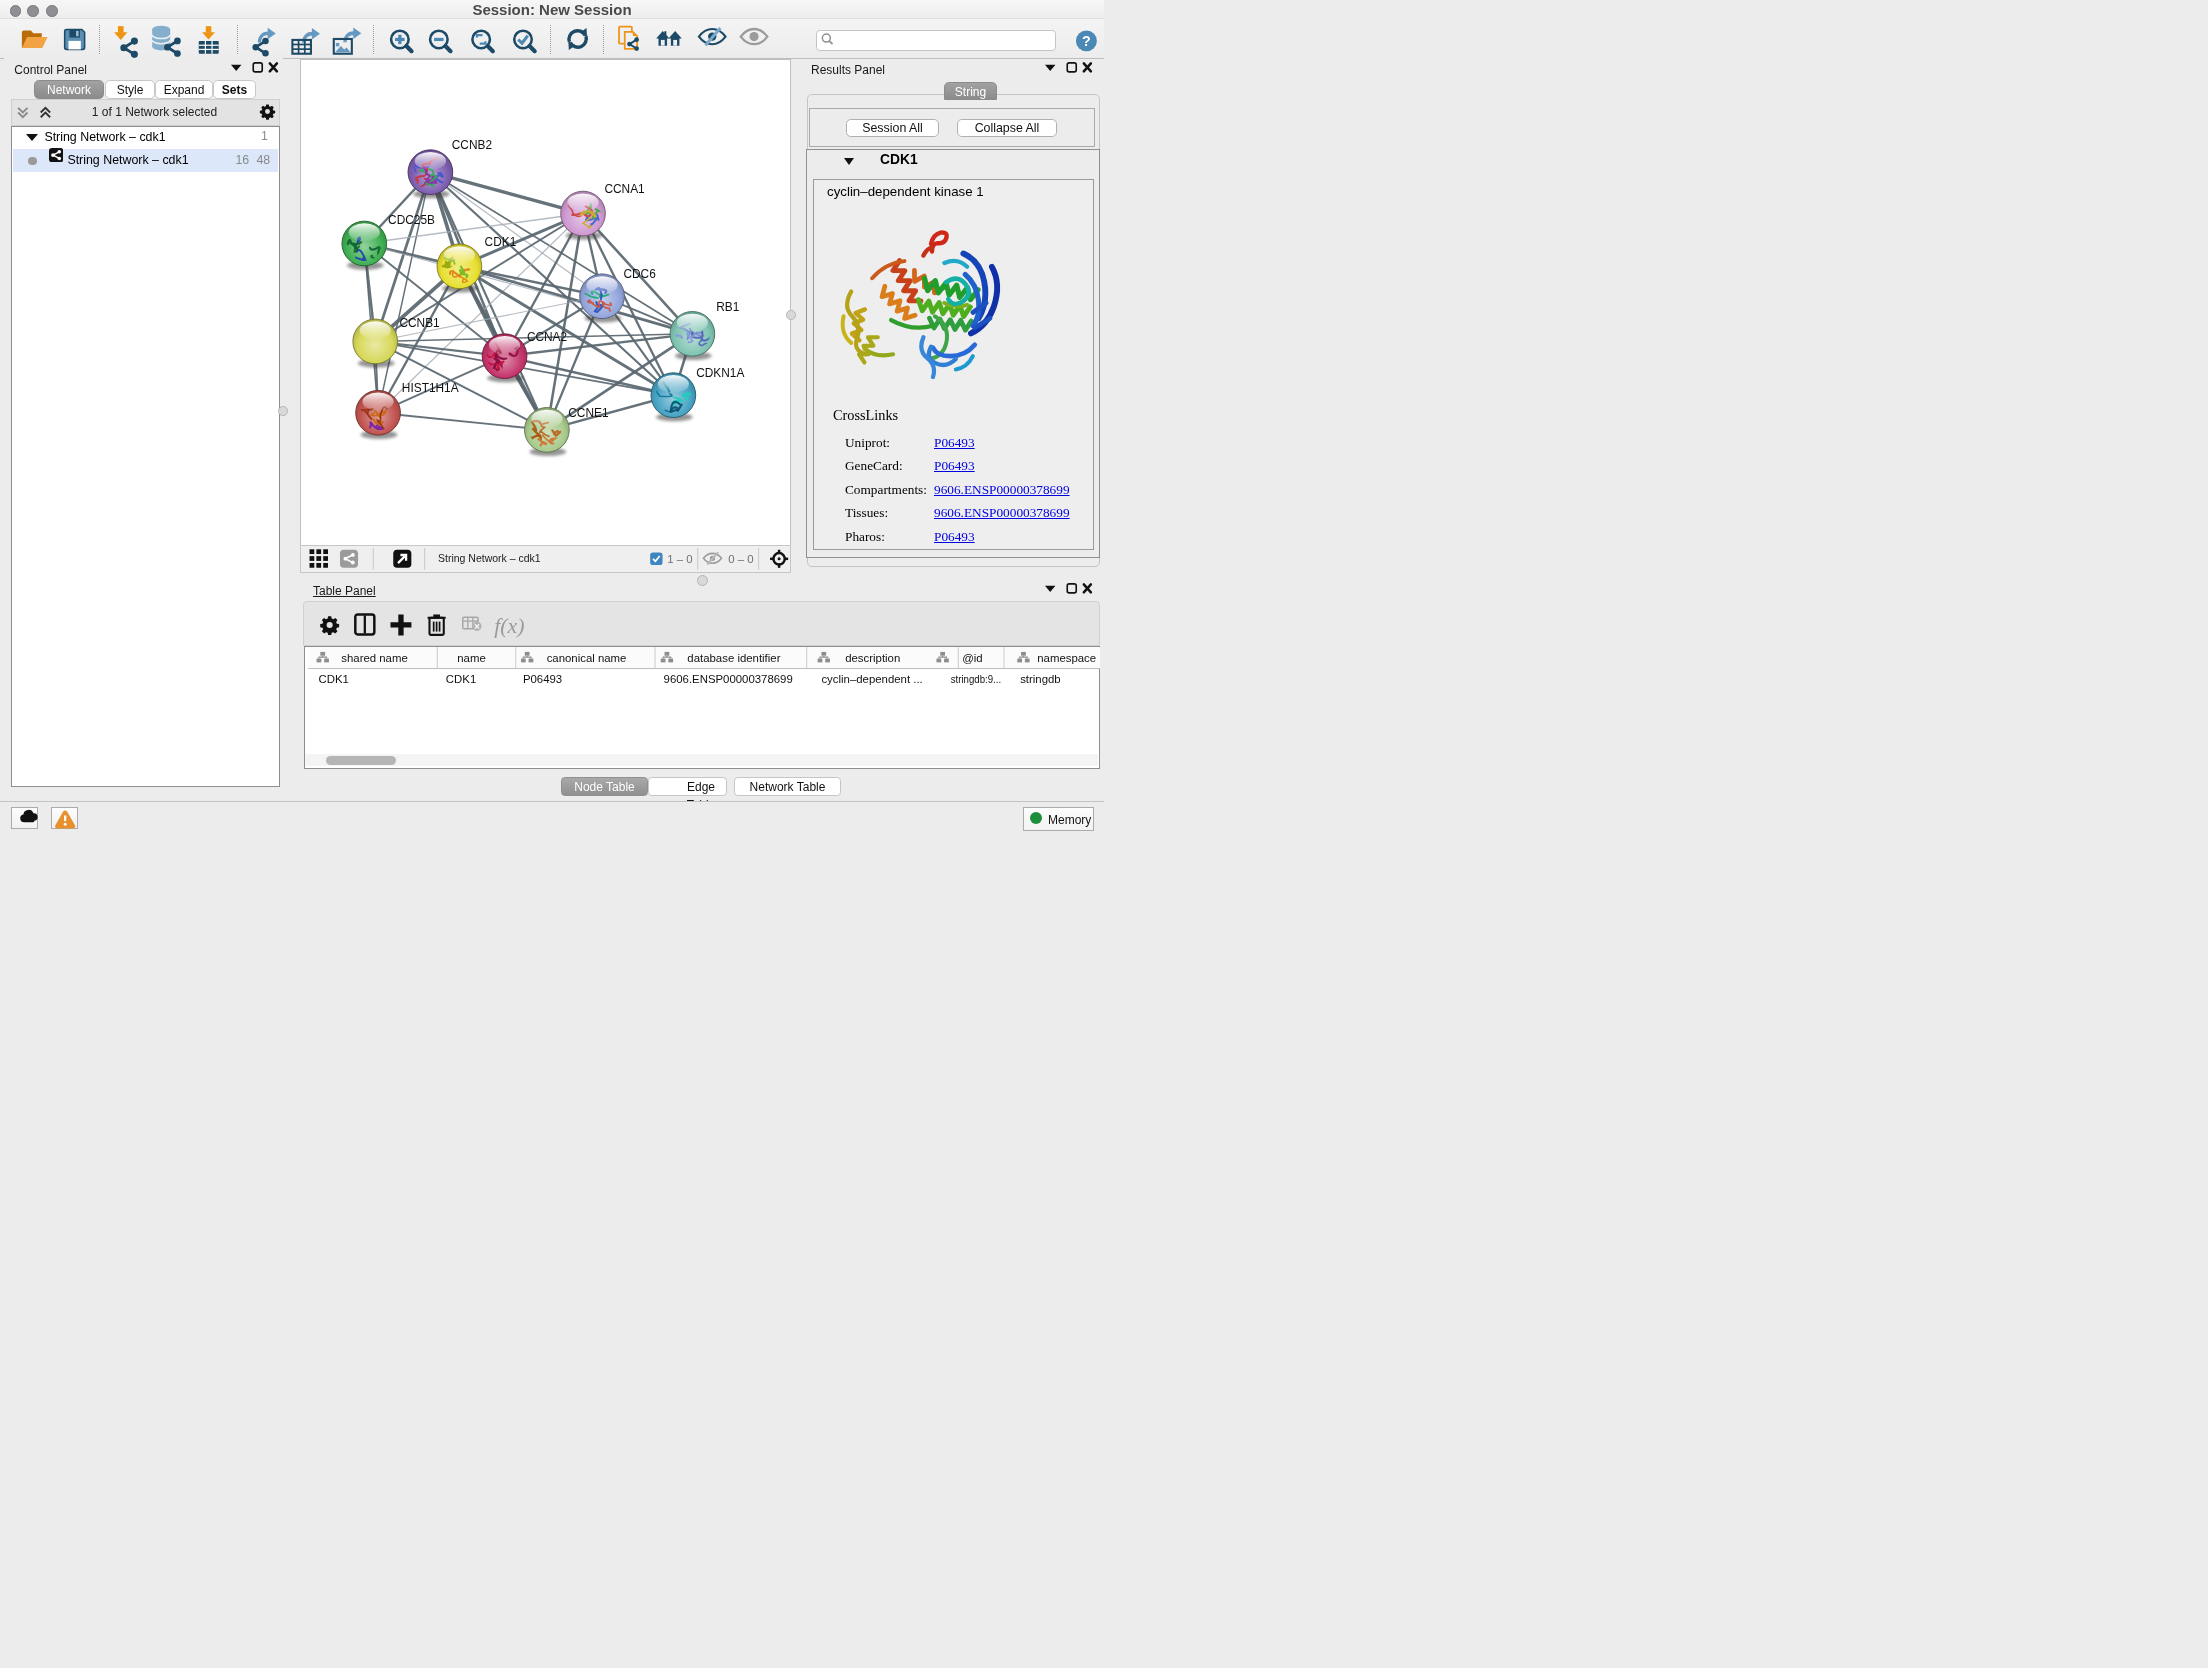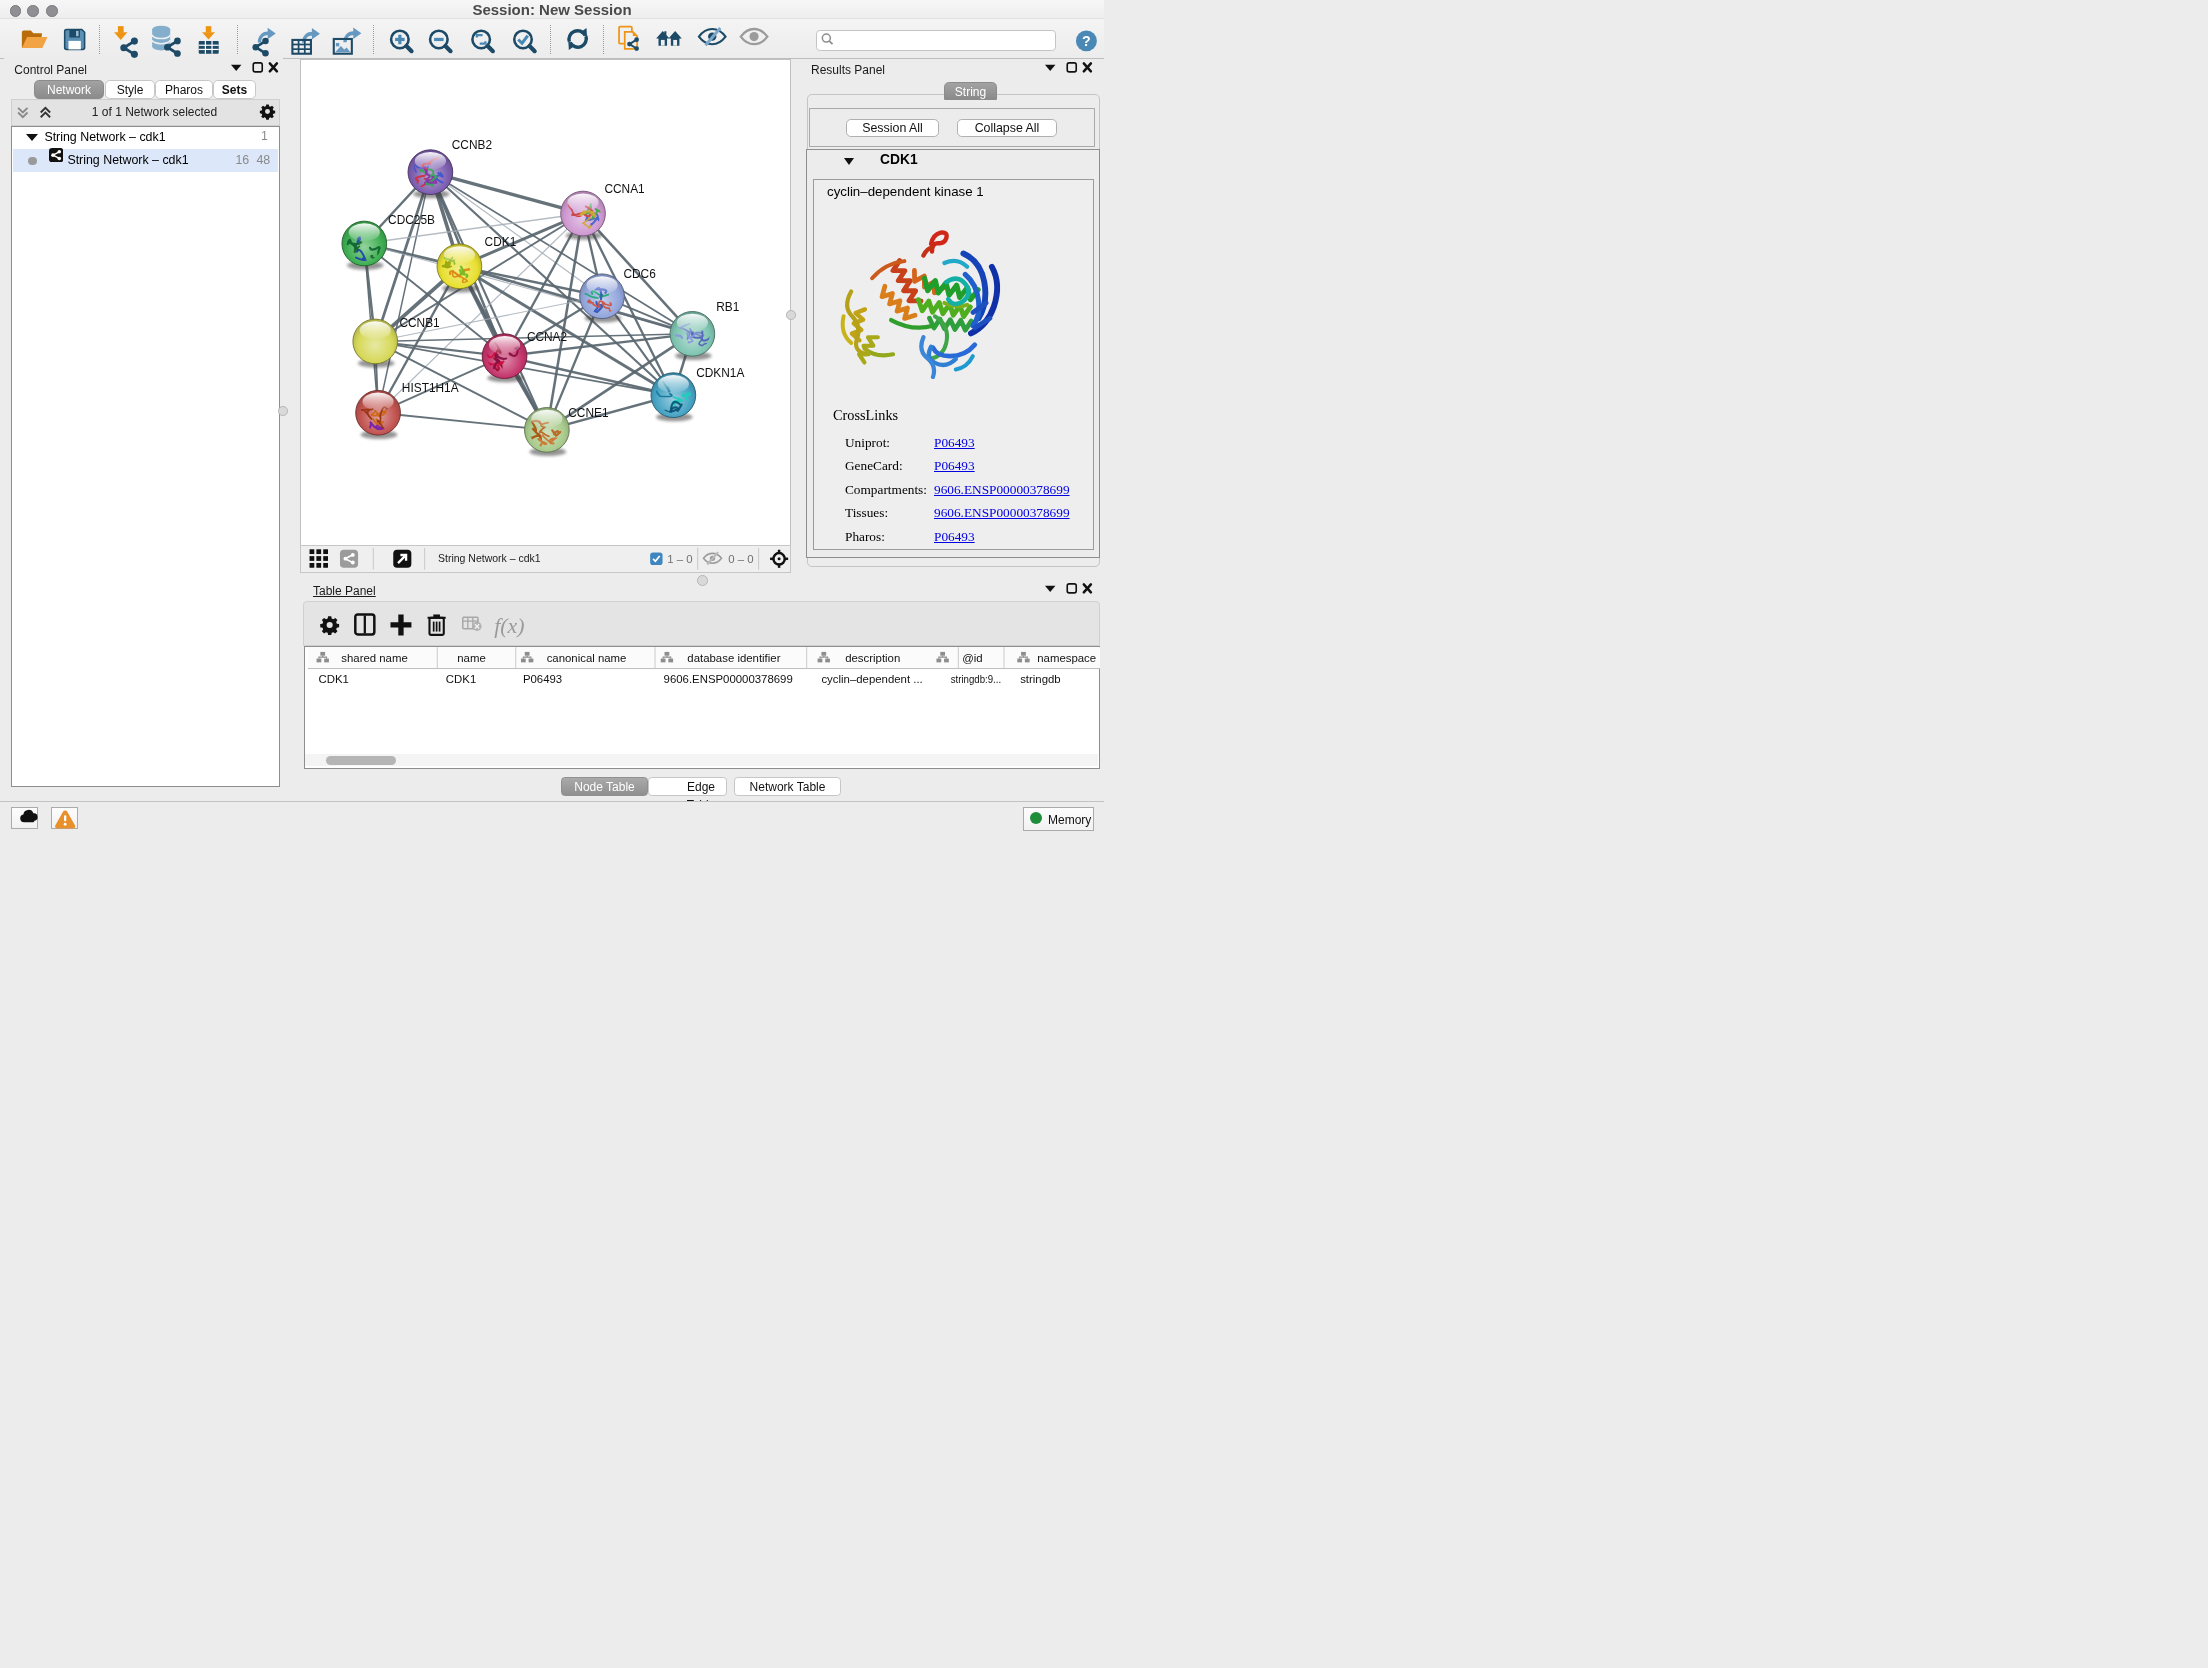--- a/index.html
+++ b/index.html
@@ -240,21 +240,21 @@
     <g stroke="#fff" fill="#fff">
       <line x1="4.2" y1="7.5" x2="10.8" y2="4" stroke-width="1.5"></line>
       <line x1="4.2" y1="7.5" x2="10.8" y2="11" stroke-width="1.5"></line>
       <circle cx="4.2" cy="7.5" r="1.9" stroke="none"></circle>
       <circle cx="10.8" cy="4" r="1.9" stroke="none"></circle>
       <circle cx="10.8" cy="11" r="1.9" stroke="none"></circle>
     </g>
   </svg>
 <div class="abs tab tabsel" style="left:34px;width:70px;">Network</div>
 <div class="abs tab" style="left:105px;width:50px;">Style</div>
-<div class="abs tab" style="left:155px;width:58px;">Pharos</div>
+<div class="abs tab" style="left:155px;width:58px;">Expand</div>
 <div class="abs tab" style="left:213px;width:43px;font-weight:bold;">Sets</div>
 <div class="abs" id="netbar"></div>
 <div class="abs" style="left:88px;top:105px;width:133px;text-align:center;font-size:12px;color:#222;">1 of 1 Network selected</div>
 <div class="abs" id="netlist">
   <div style="position:absolute;left:13.3px;top:6.7px;width:0;height:0;border-left:6.2px solid transparent;border-right:6.2px solid transparent;border-top:7.6px solid #111;"></div>
   <div style="position:absolute;left:32px;top:2.9px;font-size:12.4px;">String Network – cdk1</div>
   <div style="position:absolute;right:11.4px;top:1.9px;font-size:12.4px;color:#8a8a8a;">1</div>
   <div class="row2"></div>
   <div style="position:absolute;left:16px;top:29.5px;width:8.6px;height:8.6px;border-radius:50%;background:#9a9a9a;"></div>
   <div style="position:absolute;left:55px;top:26px;font-size:12.4px;">String Network – cdk1</div>

